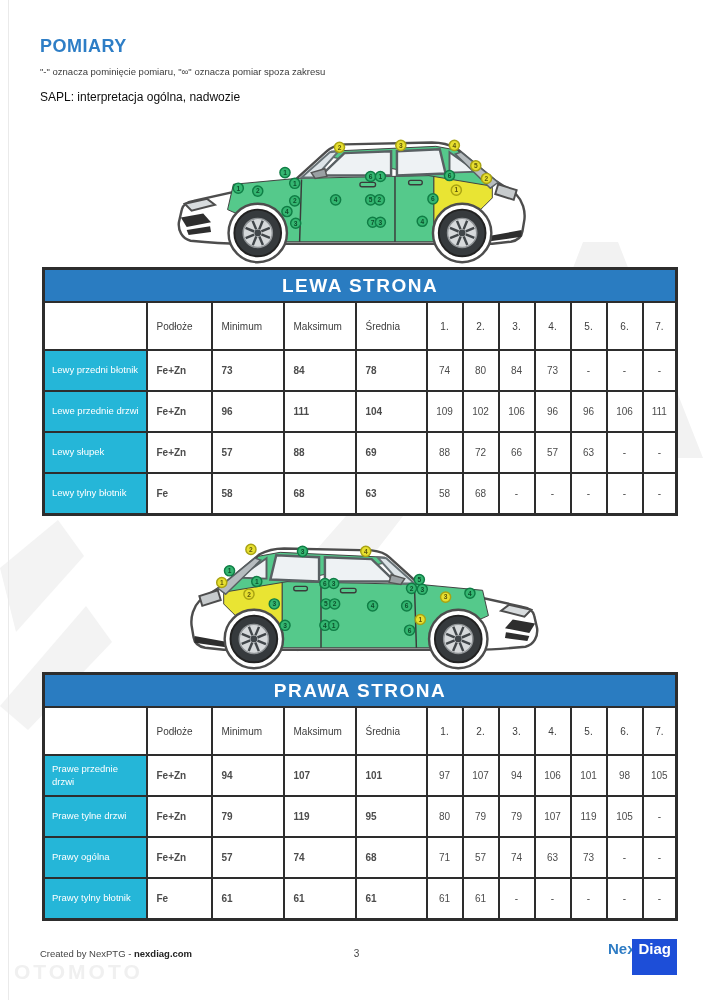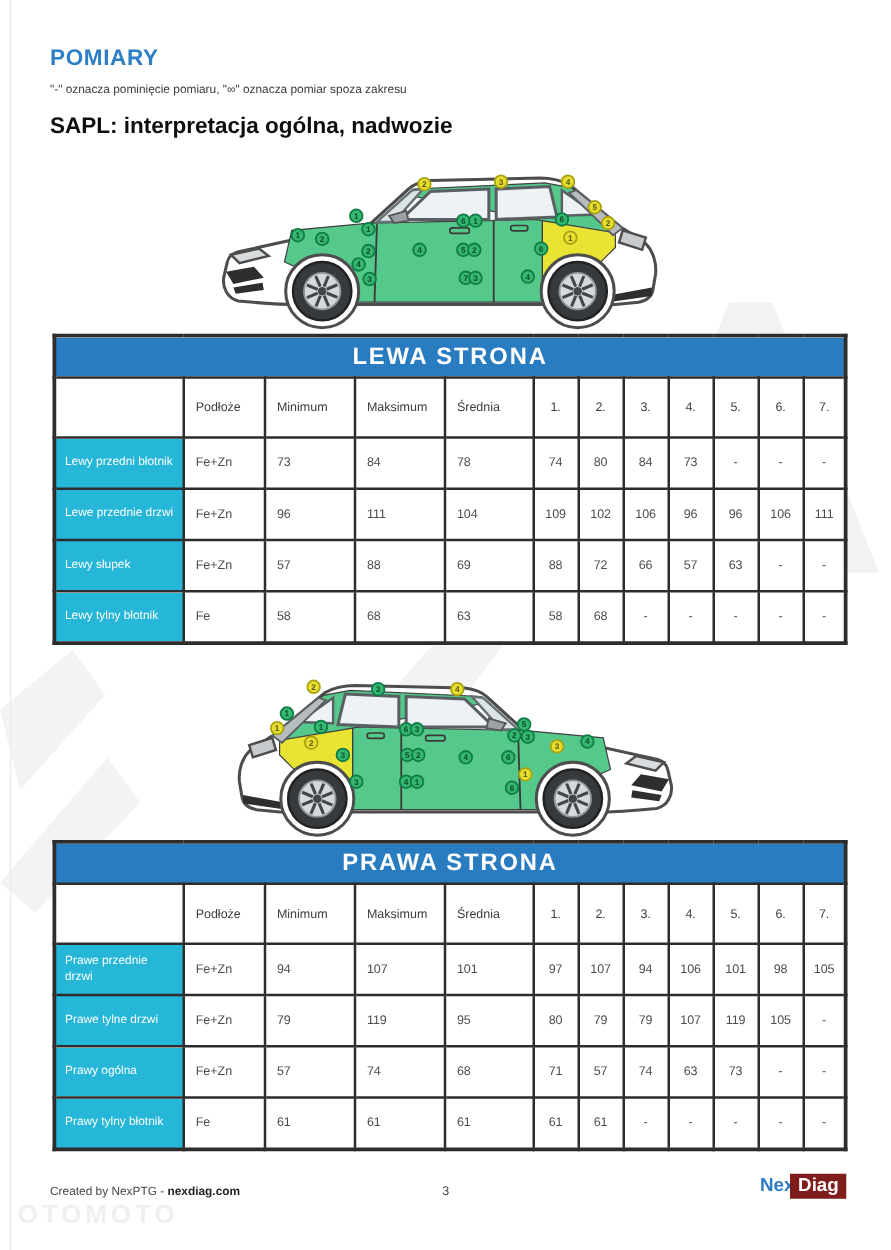--- a/index.html
+++ b/index.html
@@ -5,44 +5,44 @@
   html,body{margin:0;padding:0;background:#ffffff;}
   .page{position:relative;width:713px;height:1000px;background:#fff;overflow:hidden;
         font-family:"Liberation Sans",sans-serif;}
   .edge{position:absolute;left:8px;top:0;bottom:0;width:1px;background:#eaeaea;}
   .wm{position:absolute;left:0;top:0;width:713px;height:1000px;}
   .wm-text{position:absolute;left:14px;top:960px;font-size:21px;font-weight:bold;
            letter-spacing:3px;color:#f0f0f0;}
   .page-title{position:absolute;left:40px;top:36px;font-size:18px;font-weight:800;
               color:#2e7ec6;letter-spacing:.5px;}
   .note{position:absolute;left:40px;top:66px;font-size:9.5px;color:#3a3a3a;}
-  .section-heading{position:absolute;left:40px;top:90px;font-size:18px;font-weight:bold;color:#0e0e0e;}
+  .section-heading{position:absolute;left:40px;top:90px;font-size:12px;font-weight:normal;color:#0e0e0e;}
   .car{position:absolute;left:146px;width:424px;height:146px;}
   #car-0{top:122px;}
   #car-1{top:528px;}
   .mtable{border-collapse:collapse;table-layout:fixed;position:absolute;left:42px;
           border:3px solid #2d2d2d;background:#fff;width:633px;}
   #table-0{top:267px;}
   #table-1{top:672px;}
   .mtable td,.mtable th{border:2px solid #2d2d2d;overflow:hidden;}
   .mtable .ttl{background:#2a7cc1;color:#fff;text-align:center;font-weight:bold;
                font-size:19px;letter-spacing:1.5px;height:29px;}
   .mtable th{height:44px;font-weight:normal;color:#3d3d3d;font-size:10px;background:#fff;}
   .mtable th.txt{text-align:left;padding-left:9px;}
   .mtable th.num{text-align:center;}
   .mtable td.lbl{background:#25b6d8;color:#fff;font-size:9.5px;padding:3px 4px 3px 7px;
                  line-height:1.3;height:33px;font-weight:500;}
-  .mtable td.txt{font-size:10px;color:#4c4c4c;text-align:left;padding-left:9px;}
+  .mtable td.txt{font-size:10px;color:#4c4c4c;text-align:left;padding-left:9px;font-weight:bold;}
   .mtable td.num{font-size:10px;color:#4c4c4c;text-align:center;}
   .footer-credit{position:absolute;left:40px;top:948px;font-size:9.5px;color:#454545;text-align:center;}
   .footer-credit b{color:#222;}
   .page-num{position:absolute;left:0;right:0;top:948px;text-align:center;font-size:10px;color:#454545;}
   .logo{position:absolute;right:36px;top:940px;font-size:15px;font-weight:bold;white-space:nowrap;}
   .logo-nex{color:#2e7cc4;}
-  .logo-diag{background:#7f1d1d;color:#fff;padding:1px 6px 2px;margin-left:-3px;}
+  .logo-diag{background:#1d4ed8;color:#fff;padding:1px 6px 18px;margin-left:-3px;}
 </style>
 </head>
 <body>
 
 <div class="page">
 
   <svg class="wm" viewBox="0 0 713 1000">
     <path d="M500,458 L583,242 L618,242 L703,458 L658,458 L600,315 L544,458 Z" fill="#f2f2f2"></path>
     <path d="M250,625 L420,432 L468,432 L298,652 Z" fill="#f3f3f3"></path>
     <path d="M0,568 L58,520 L84,556 L16,632 Z" fill="#f3f3f3"></path>

